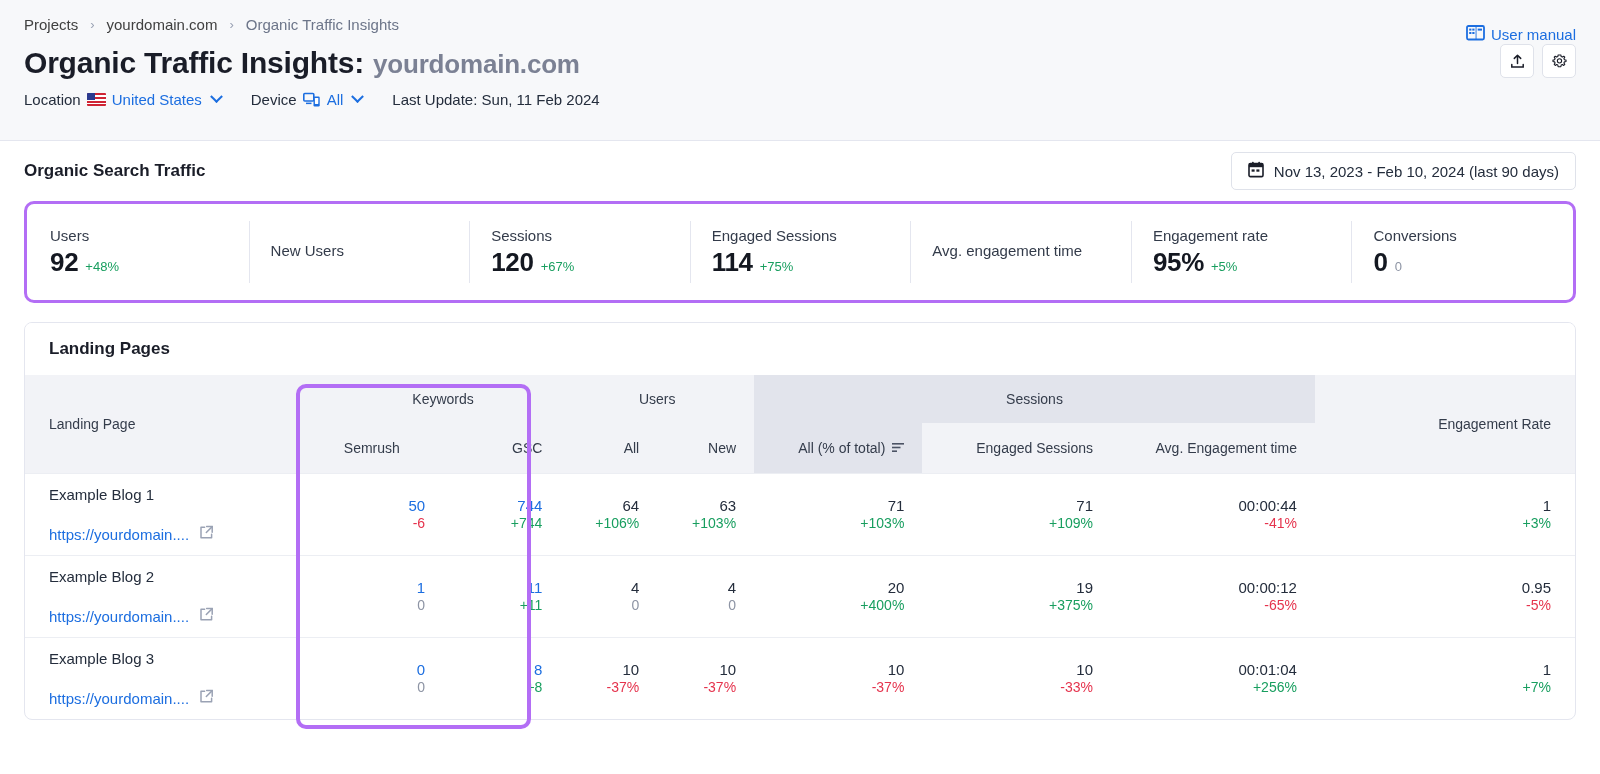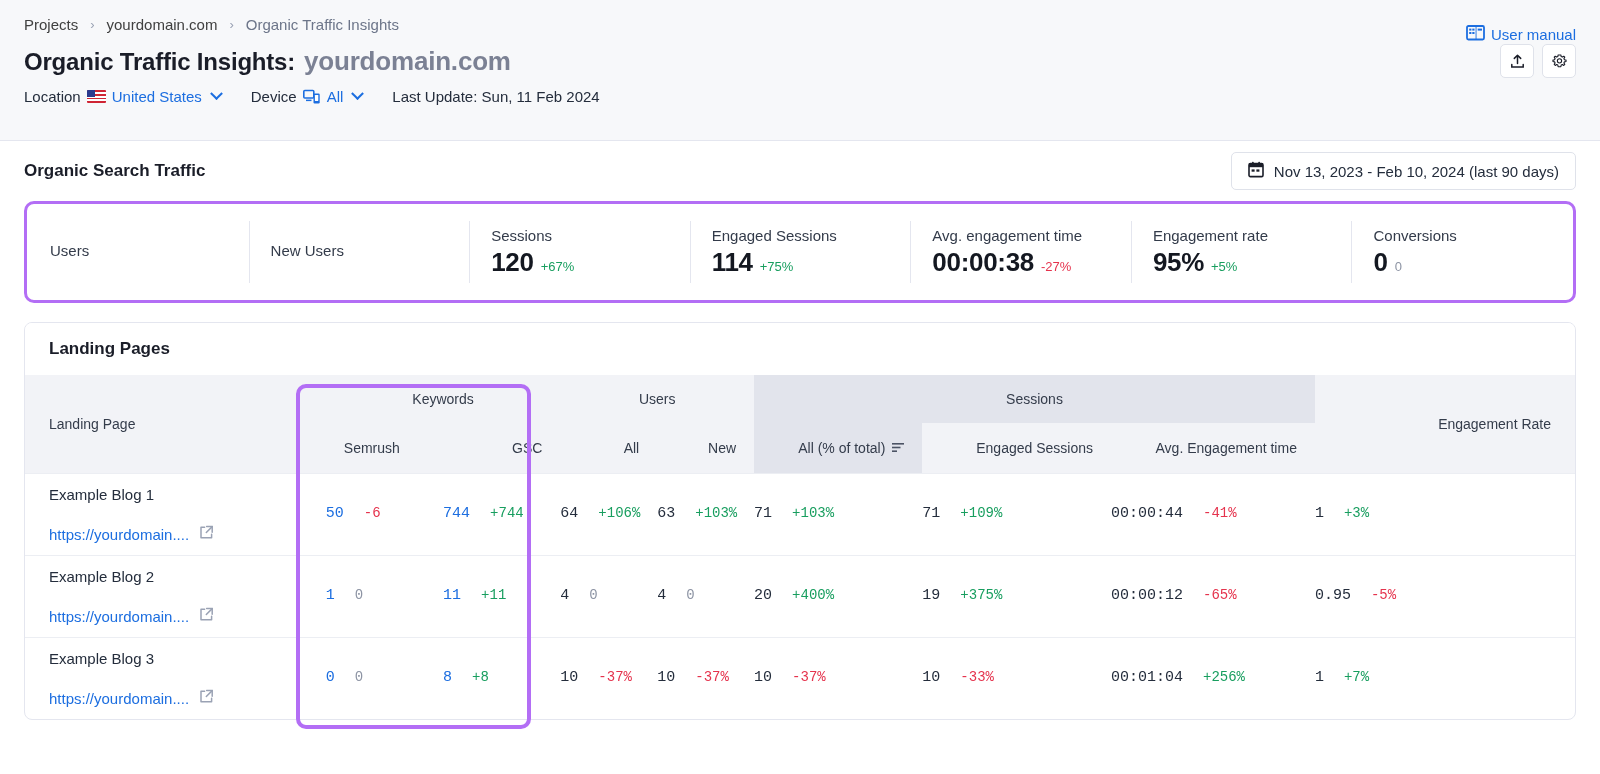--- a/index.html
+++ b/index.html
@@ -36,21 +36,21 @@
     line-height: 1;
   }
 
   .title-row {
     display: flex;
     align-items: baseline;
     gap: 9px;
     margin-top: 8px;
   }
   .title-main {
-    font-size: 24px;
+    font-size: 30px;
     font-weight: 700;
     color: #1a1d28;
     letter-spacing: -0.2px;
   }
   .title-domain {
     font-size: 26px;
     font-weight: 700;
     color: #7b8194;
     letter-spacing: -0.2px;
   }
@@ -229,21 +229,21 @@
   .c-center { text-align: center; }
 
   tbody td {
     border-top: 1px solid #eceef3;
     height: 82px;
     vertical-align: middle;
     font-size: 15px;
     color: #242d3c;
     padding: 0;
   }
-  .cellpair { display: flex; gap: 20px; font-family: Liberation Mono, monospace; }
+  .cellpair { display: flex; flex-direction: column; gap: 0; }
   .cellpair .v1 { font-size: 15px; line-height: 18px; }
   .cellpair .v2 { font-size: 14px; line-height: 17px; }
   .num-right { padding-right: 24px; text-align: right; }
   .blue { color: #1c6ee0; }
   .gray { color: #8d94a4; }
   .dark { color: #242d3c; }
 
   .lp-cell { padding-left: 24px; }
   .lp-name { font-size: 15px; color: #242d3c; line-height: 20px; }
   .lp-url-row { display: flex; align-items: center; gap: 10px; margin-top: 20px; }
@@ -353,44 +353,44 @@
         </svg>
       </span>
       <span>Nov 13, 2023 - Feb 10, 2024 (last 90 days)</span>
     </div>
   </div>
 
   <div class="metrics-outline">
     <div class="metrics-panel">
       <div class="metric">
         <div class="metric-label">Users</div>
+        <div class="metric-valrow">
+          <span class="metric-value">92</span>
+          <span class="metric-delta up">+48%</span>
+        </div>
       </div>
       <div class="metric">
         <div class="metric-label">New Users</div>
       </div>
       <div class="metric">
         <div class="metric-label">Sessions</div>
         <div class="metric-valrow">
           <span class="metric-value">120</span>
           <span class="metric-delta up">+67%</span>
         </div>
       </div>
       <div class="metric">
         <div class="metric-label">Engaged Sessions</div>
         <div class="metric-valrow">
           <span class="metric-value">114</span>
           <span class="metric-delta up">+75%</span>
         </div>
       </div>
       <div class="metric">
         <div class="metric-label">Avg. engagement time</div>
-        <div class="metric-valrow">
-          <span class="metric-value">00:00:38</span>
-          <span class="metric-delta down">-27%</span>
-        </div>
       </div>
       <div class="metric">
         <div class="metric-label">Engagement rate</div>
         <div class="metric-valrow">
           <span class="metric-value">95%</span>
           <span class="metric-delta up">+5%</span>
         </div>
       </div>
       <div class="metric">
         <div class="metric-label">Conversions</div>

